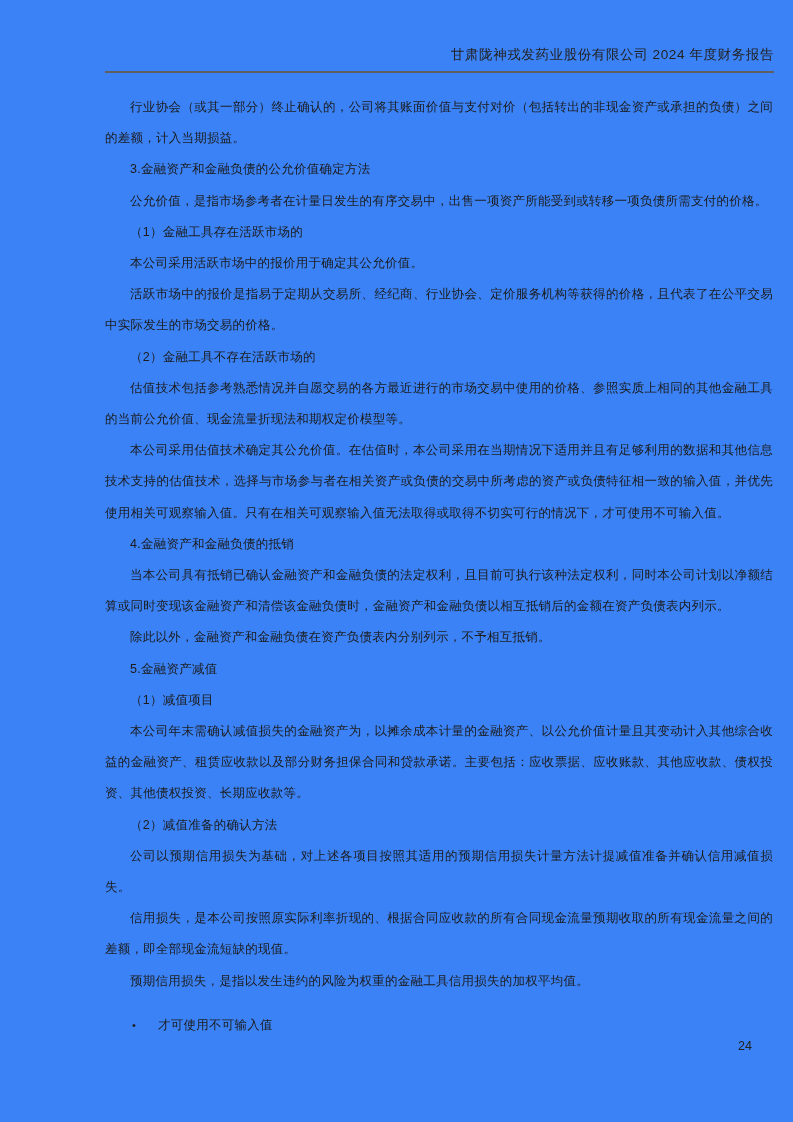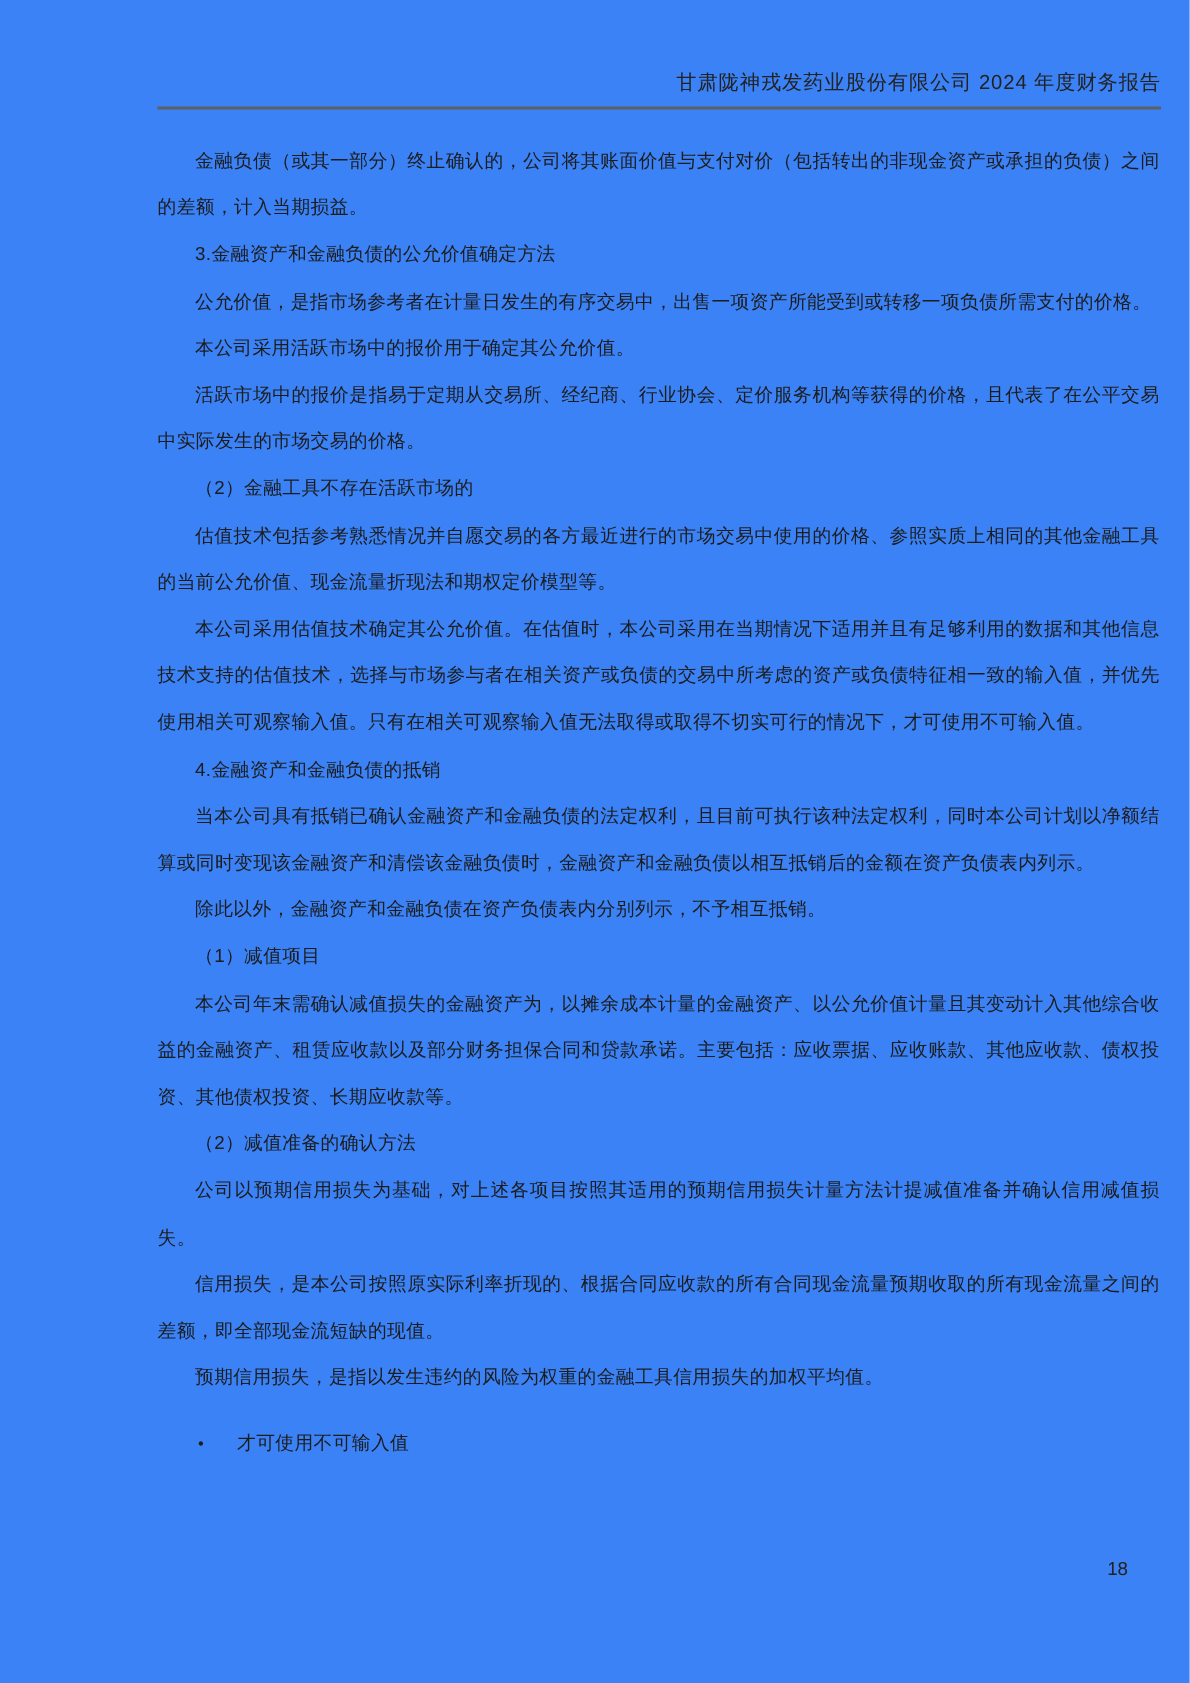--- a/index.html
+++ b/index.html
@@ -65,39 +65,41 @@
 </head>
 <body>
 
 <div class="page">
 
   <div class="header">
     <span>甘肃陇神戎发药业股份有限公司 2024 年度财务报告</span>
   </div>
 
   <div class="content">
-    <p class="para">金融负债（或其一部分）终止确认的，公司将其账面价值与支付对价（包括转出的非现金资产或承担的负债）之间的差额，计入当期损益。</p>
+    <p class="para">行业协会（或其一部分）终止确认的，公司将其账面价值与支付对价（包括转出的非现金资产或承担的负债）之间的差额，计入当期损益。</p>
     <p class="para">3.金融资产和金融负债的公允价值确定方法</p>
     <p class="para">公允价值，是指市场参考者在计量日发生的有序交易中，出售一项资产所能受到或转移一项负债所需支付的价格。</p>
+    <p class="para">（1）金融工具存在活跃市场的</p>
     <p class="para">本公司采用活跃市场中的报价用于确定其公允价值。</p>
     <p class="para">活跃市场中的报价是指易于定期从交易所、经纪商、行业协会、定价服务机构等获得的价格，且代表了在公平交易中实际发生的市场交易的价格。</p>
     <p class="para">（2）金融工具不存在活跃市场的</p>
     <p class="para">估值技术包括参考熟悉情况并自愿交易的各方最近进行的市场交易中使用的价格、参照实质上相同的其他金融工具的当前公允价值、现金流量折现法和期权定价模型等。</p>
     <p class="para">本公司采用估值技术确定其公允价值。在估值时，本公司采用在当期情况下适用并且有足够利用的数据和其他信息技术支持的估值技术，选择与市场参与者在相关资产或负债的交易中所考虑的资产或负债特征相一致的输入值，并优先使用相关可观察输入值。只有在相关可观察输入值无法取得或取得不切实可行的情况下，才可使用不可输入值。</p>
     <p class="para">4.金融资产和金融负债的抵销</p>
     <p class="para">当本公司具有抵销已确认金融资产和金融负债的法定权利，且目前可执行该种法定权利，同时本公司计划以净额结算或同时变现该金融资产和清偿该金融负债时，金融资产和金融负债以相互抵销后的金额在资产负债表内列示。</p>
     <p class="para">除此以外，金融资产和金融负债在资产负债表内分别列示，不予相互抵销。</p>
+    <p class="para">5.金融资产减值</p>
     <p class="para">（1）减值项目</p>
     <p class="para">本公司年末需确认减值损失的金融资产为，以摊余成本计量的金融资产、以公允价值计量且其变动计入其他综合收益的金融资产、租赁应收款以及部分财务担保合同和贷款承诺。主要包括：应收票据、应收账款、其他应收款、债权投资、其他债权投资、长期应收款等。</p>
     <p class="para">（2）减值准备的确认方法</p>
     <p class="para">公司以预期信用损失为基础，对上述各项目按照其适用的预期信用损失计量方法计提减值准备并确认信用减值损失。</p>
     <p class="para">信用损失，是本公司按照原实际利率折现的、根据合同应收款的所有合同现金流量预期收取的所有现金流量之间的差额，即全部现金流短缺的现值。</p>
     <p class="para">预期信用损失，是指以发生违约的风险为权重的金融工具信用损失的加权平均值。</p>
 
     <div class="bullet-item">
       <span class="bullet-marker">•</span>
       <span>才可使用不可输入值</span>
     </div>
   </div>
 
-  <div class="page-number">18</div>
+  <div class="page-number">24</div>
 
 </div>
 
 </body></html>

